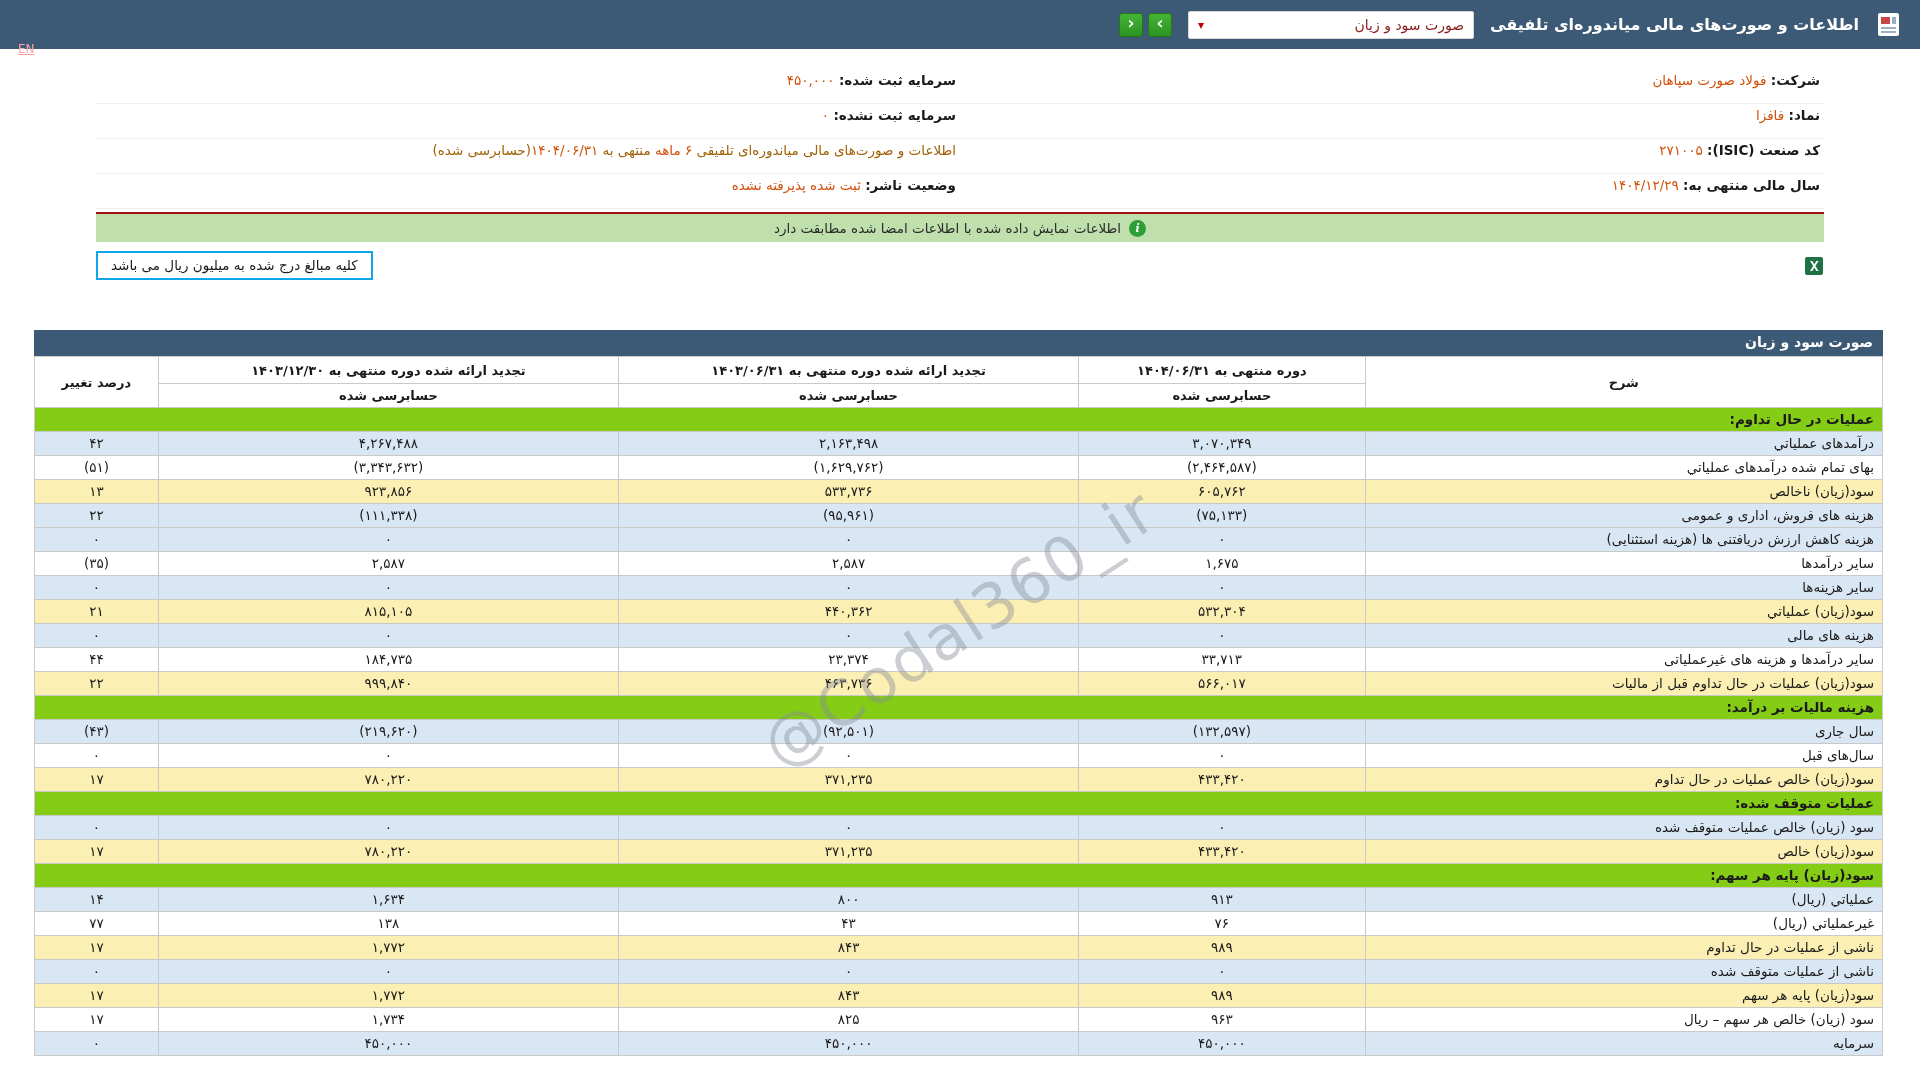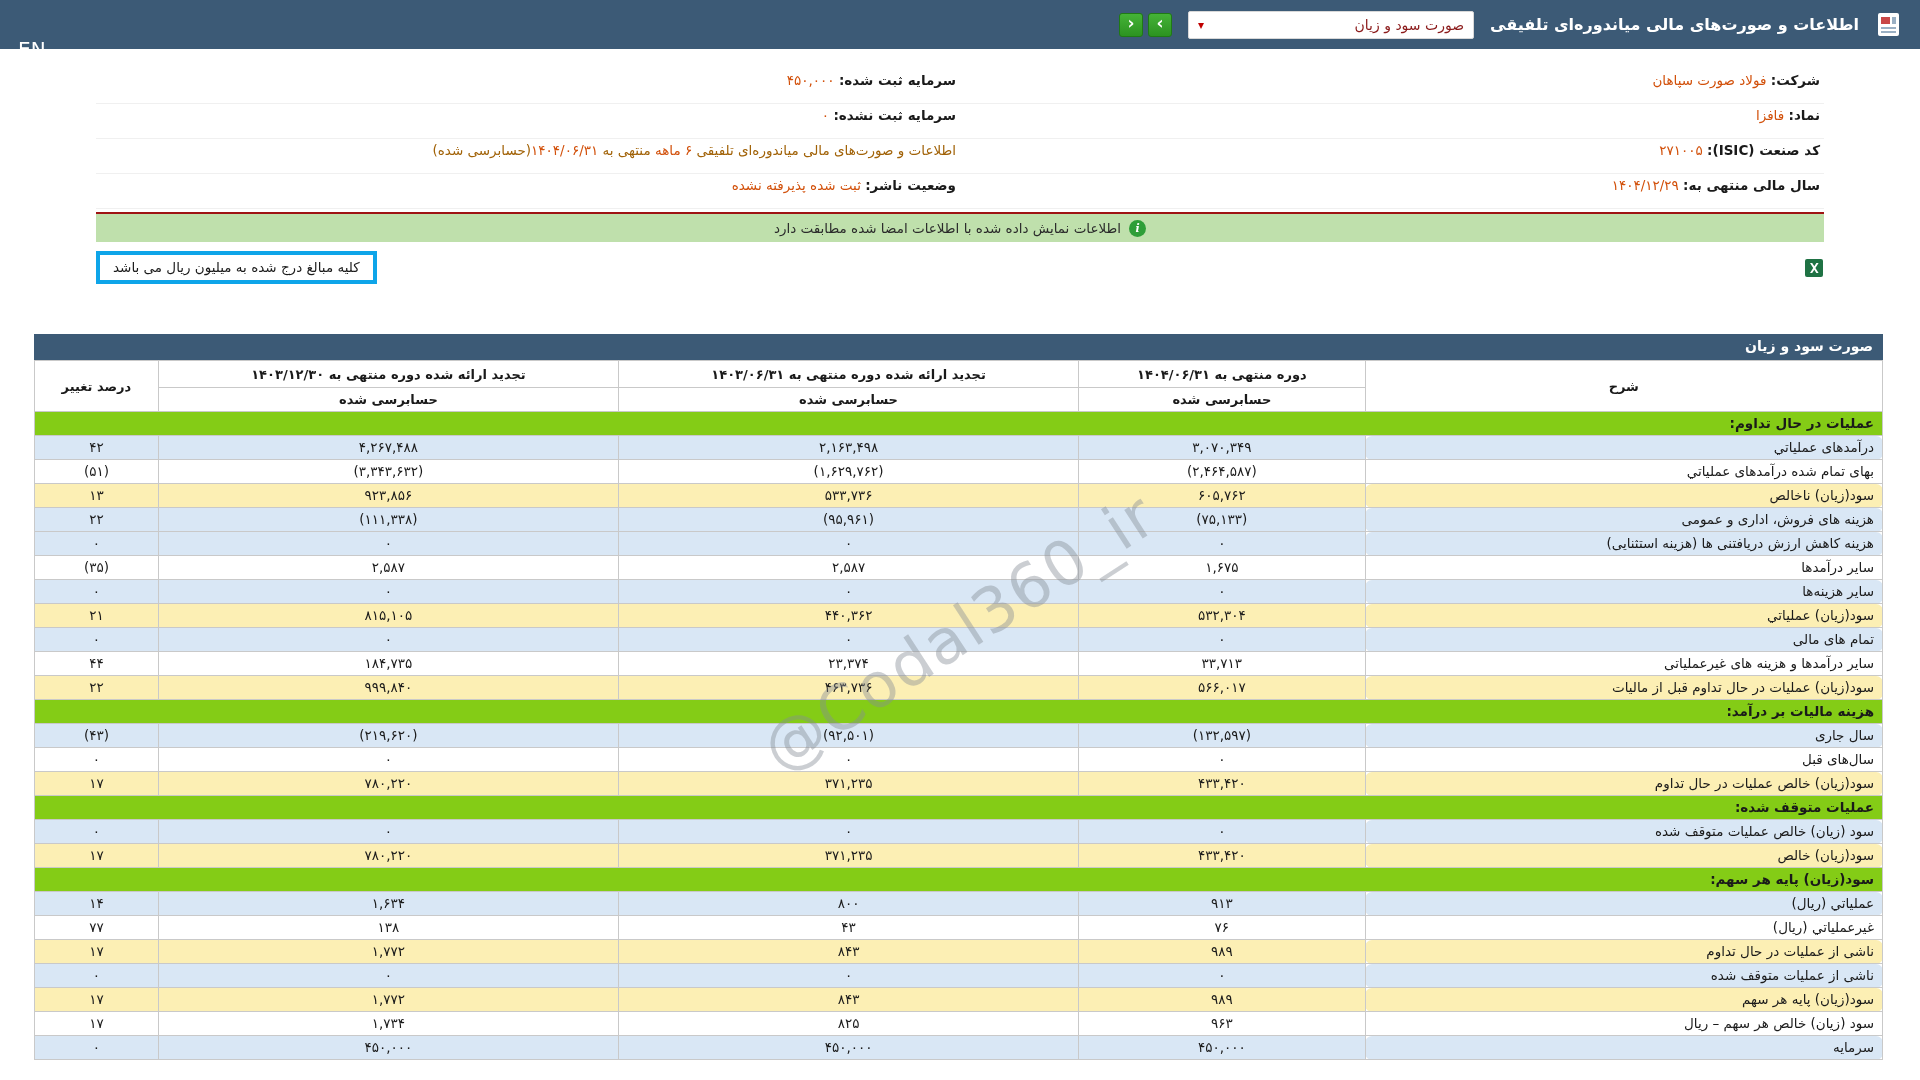--- a/index.html
+++ b/index.html
@@ -25,21 +25,21 @@
   .select-caret { color:#c00000; font-size:12px; line-height:1; }
   .nav-buttons { display:flex; gap:5px; }
   .nav-btn {
     width:24px; height:24px; border:1px solid #1f7a15; border-radius:3px;
     background:linear-gradient(#45b337,#2c9321); color:#fff;
     font-size:17px; font-weight:700; line-height:1; cursor:pointer;
     display:flex; align-items:center; justify-content:center; padding-bottom:3px;
     font-family:"DejaVu Sans", sans-serif;
   }
   .flex-spacer { flex:1; }
-  .en-link { color:#ffffff; font-size:20px; text-decoration:underline; cursor:pointer; font-weight:400;margin-top:48px; }
+  .en-link { color:#fca5a5; font-size:12px; text-decoration:underline; cursor:pointer; font-weight:400;margin-top:48px; }
 
   
   .company-info { margin:20px 96px 0 96px; }
   .info-table { width:100%; border-collapse:collapse; }
   .info-table td { width:50%; font-size:13.5px; padding:3px 4px 15px; border-bottom:1px solid #f0f0f0; vertical-align:middle; }
   .fld-label { font-weight:700; color:#1a1a1a; }
   .fld-value { color:#d2500a; }
   .period-black { color:#a16207; }
   .period-orange { color:#d2500a; }
   .red-divider { height:0; border-top:2px solid #9e1313; margin-top:3px; }
@@ -49,35 +49,35 @@
     font-size:13.5px; color:#2b2b2b;
   }
   .info-icon {
     width:17px; height:17px; border-radius:50%; background:#2e9e38; color:#fff;
     font-size:11px; font-weight:700; font-style:italic;
     display:flex; align-items:center; justify-content:center;
     font-family:"DejaVu Serif", serif; flex:0 0 auto;
   }
   .tools-row { display:flex; align-items:center; justify-content:space-between; margin-top:9px; }
   .excel-btn { cursor:pointer; display:flex; }
-  .amounts-note { border:4px solid #0ea5e9; background:#fff; padding:4px 13px 5px; font-size:13.5px; color:#1a1a1a; }
+  .amounts-note { border:2px solid #0ea5e9; background:#fff; padding:4px 13px 5px; font-size:13.5px; color:#1a1a1a; }
 
   
   .statement-section { position:relative; margin:50px 37px 0 34px; }
   .table-title { background:#3c5a76; color:#fff; font-weight:700; font-size:14px; padding:4px 10px 6px; }
   table.statement { width:100%; border-collapse:collapse; table-layout:fixed; }
   .statement th, .statement td { border:1px solid #c9c9c9; }
   .statement thead th {
     background:#fff; font-size:13px; font-weight:700; padding:3px 6px;
     text-align:center; color:#1a1a1a; vertical-align:middle;
   }
   .statement thead tr.hdr-main th { height:27px; }
   .statement thead tr.hdr-sub th { height:24px; }
   .statement tbody td { height:24px; font-size:13.5px; padding:1px 8px; color:#1a1a1a; line-height:1.2; }
-  .cell-desc { text-align:right;border-radius:7px; }
+  .cell-desc { text-align:right; }
   .cell-num { text-align:center; }
   .row-blue td { background:#d9e7f5; }
   .row-white td { background:#ffffff; }
   .row-yellow td { background:#fcefb4; }
   .row-section td { background:#84cc16; font-weight:700; text-align:right; }
   td.neg { color:#d40000; }
   col.w-desc { width:28%; }
   col.w-cur  { width:15.5%; }
   col.w-mid  { width:24.9%; }
   col.w-year { width:24.9%; }
@@ -261,21 +261,21 @@
           <td class="cell-num">۰</td>
         </tr>
         <tr class="row-yellow">
           <td class="cell-desc">سود(زیان) عملیاتي</td>
           <td class="cell-num">۵۳۲,۳۰۴</td>
           <td class="cell-num">۴۴۰,۳۶۲</td>
           <td class="cell-num">۸۱۵,۱۰۵</td>
           <td class="cell-num">۲۱</td>
         </tr>
         <tr class="row-blue">
-          <td class="cell-desc">تمام های مالی</td>
+          <td class="cell-desc">هزینه های مالی</td>
           <td class="cell-num">۰</td>
           <td class="cell-num">۰</td>
           <td class="cell-num">۰</td>
           <td class="cell-num">۰</td>
         </tr>
         <tr class="row-white">
           <td class="cell-desc">سایر درآمدها و هزینه های غیرعملیاتی</td>
           <td class="cell-num">۳۳,۷۱۳</td>
           <td class="cell-num">۲۳,۳۷۴</td>
           <td class="cell-num">۱۸۴,۷۳۵</td>

